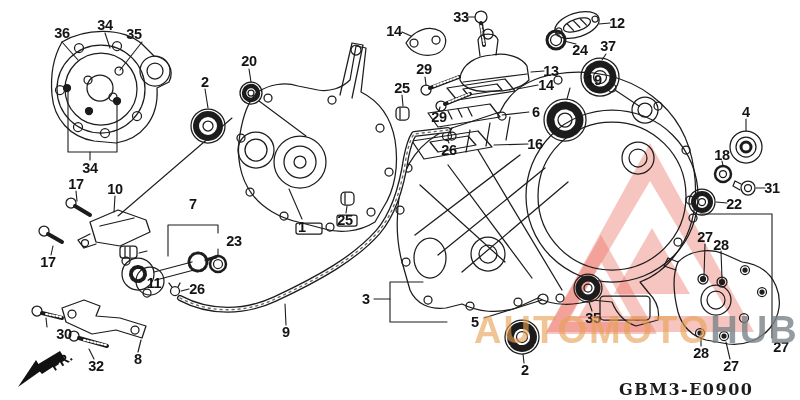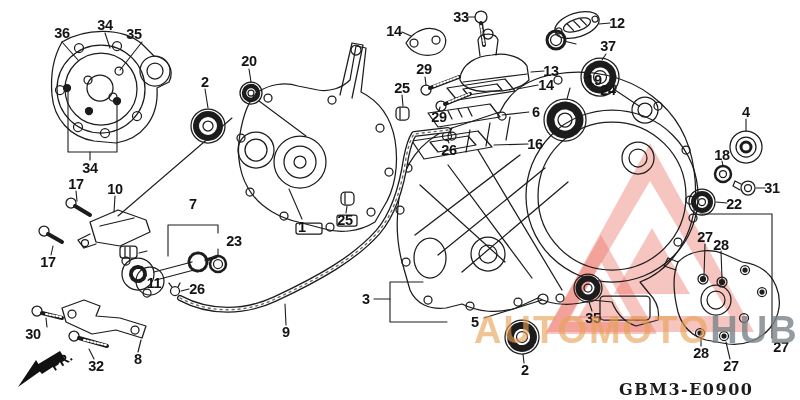--- a/index.html
+++ b/index.html
@@ -398,34 +398,34 @@
       <div class="callout" style="left: 424px; top: 69px;">29</div>
       <div class="callout" style="left: 402px; top: 88px;">25</div>
       <div class="callout" style="left: 551px; top: 71px;">13</div>
       <div class="callout" style="left: 546px; top: 85px;">14</div>
       <div class="callout" style="left: 571px; top: 80px; padding-left: 47px;">19</div>
       <div class="callout" style="left: 536px; top: 112px;">6</div>
       <div class="callout" style="left: 439px; top: 117px;">29</div>
       <div class="callout" style="left: 449px; top: 150px;">26</div>
       <div class="callout" style="left: 535px; top: 144px;">16</div>
       <div class="callout" style="left: 617px; top: 23px; text-align: right;">12</div>
-      <div class="callout" style="left: 608px; top: 50px; margin-top: 40px;">24</div>
+      <div class="callout" style="left: 580px; top: 50px;">24</div>
       <div class="callout" style="left: 608px; top: 46px;">37</div>
       <div class="callout" style="left: 746px; top: 112px;">4</div>
       <div class="callout" style="left: 722px; top: 155px;">18</div>
       <div class="callout" style="left: 772px; top: 188px;">31</div>
       <div class="callout" style="left: 734px; top: 204px;">22</div>
       <div class="callout" style="left: 705px; top: 237px;">27</div>
       <div class="callout" style="left: 721px; top: 245px;">28</div>
       <div class="callout" style="left: 193px; top: 204px;">7</div>
       <div class="callout" style="left: 234px; top: 241px;">23</div>
       <div class="callout" style="left: 154px; top: 251px; margin-top: 32px;">11</div>
       <div class="callout" style="left: 197px; top: 289px;">26</div>
       <div class="callout" style="left: 48px; top: 262px;">17</div>
-      <div class="callout" style="left: 33px; top: 334px;">30</div>
+      <div class="callout" style="left: 64px; top: 334px;">30</div>
       <div class="callout" style="left: 96px; top: 366px;">32</div>
       <div class="callout" style="left: 138px; top: 359px;">8</div>
       <div class="callout" style="left: 302px; top: 227px;">1</div>
       <div class="callout" style="left: 345px; top: 220px;">25</div>
       <div class="callout" style="left: 286px; top: 332px;">9</div>
       <div class="callout" style="left: 366px; top: 299px;">3</div>
       <div class="callout" style="left: 475px; top: 322px;">5</div>
       <div class="callout" style="left: 525px; top: 370px;">2</div>
       <div class="callout" style="left: 593px; top: 318px;">35</div>
       <div class="callout" style="left: 701px; top: 353px;">28</div>

